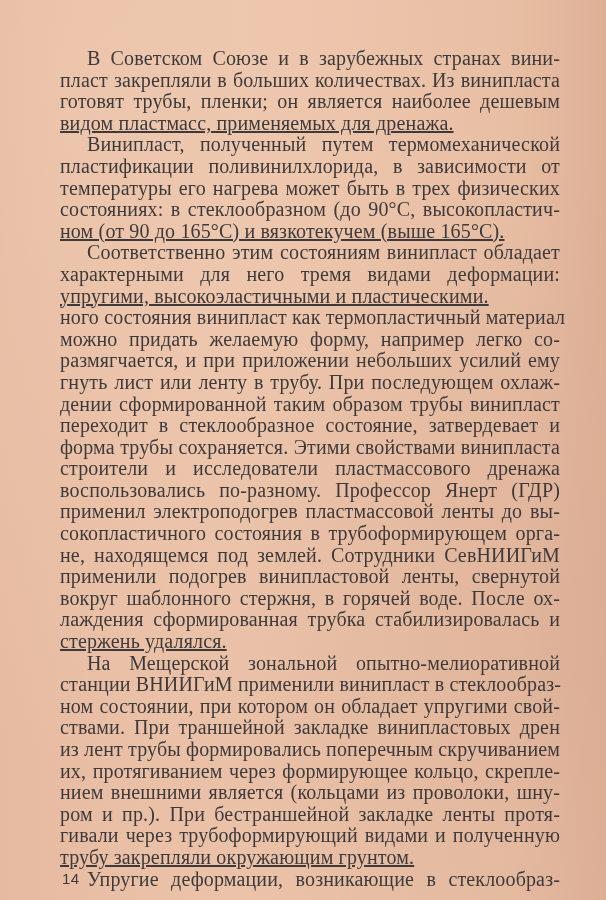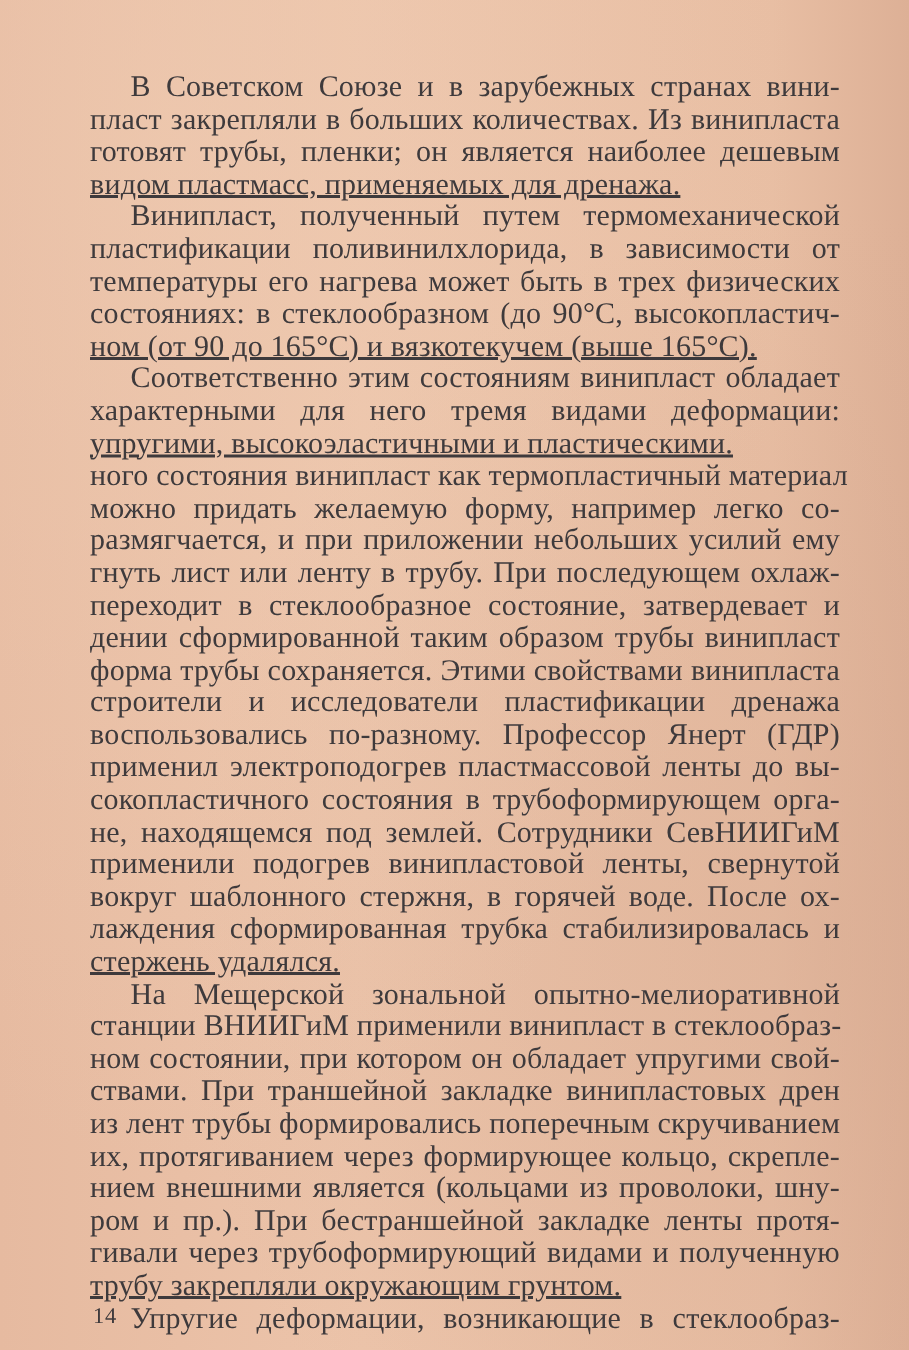--- a/index.html
+++ b/index.html
@@ -40,21 +40,21 @@
     }
     .line.last {
       text-align-last: left;
       text-decoration: underline;
     }
     .page-number {
       position: absolute;
       left: 62px;
       top: 870px;
       font-size: 15px;
-      font-family: Liberation Serif, serif;
+      font-family: Liberation Sans, sans-serif;
       color: #3e3a3c;
       letter-spacing: 0.5px;
     }
   </style>
 </head>
 <body>
 
 <div class="page">
 
   <div>
@@ -76,24 +76,24 @@
     <span class="line indent">Соответственно этим состояниям винипласт обладает</span>
     <span class="line">характерными  для    него    тремя    видами    деформации:</span>
     <span class="line last">упругими, высокоэластичными и пластическими.</span>
   </div>
 
   <div>
     <span class="line">ного состояния винипласт как термопластичный материал</span>
     <span class="line">можно  придать  желаемую   форму,  например   легко  со-</span>
     <span class="line">размягчается, и при приложении небольших усилий ему</span>
     <span class="line">гнуть лист или ленту в трубу. При последующем охлаж-</span>
+    <span class="line">дении  сформированной  таким  образом  трубы  винипласт</span>
     <span class="line">переходит  в  стеклообразное  состояние,  затвердевает  и</span>
-    <span class="line">дении  сформированной  таким  образом  трубы  винипласт</span>
     <span class="line">форма трубы сохраняется. Этими свойствами винипласта</span>
-    <span class="line">строители   и   исследователи   пластификации   дренажа</span>
+    <span class="line">строители   и   исследователи   пластмассового   дренажа</span>
     <span class="line">воспользовались  по-разному.  Профессор  Янерт   (ГДР)</span>
     <span class="line">применил электроподогрев пластмассовой ленты до вы-</span>
     <span class="line">сокопластичного  состояния  в  трубоформирующем  орга-</span>
     <span class="line">не,  находящемся  под  землей.  Сотрудники  СевНИИГиМ</span>
     <span class="line">применили  подогрев   винипластовой   ленты,   свернутой</span>
     <span class="line">вокруг  шаблонного  стержня,  в  горячей  воде.  После  ох-</span>
     <span class="line">лаждения  сформированная  трубка  стабилизировалась  и</span>
     <span class="line last">стержень  удалялся.</span>
   </div>
 

